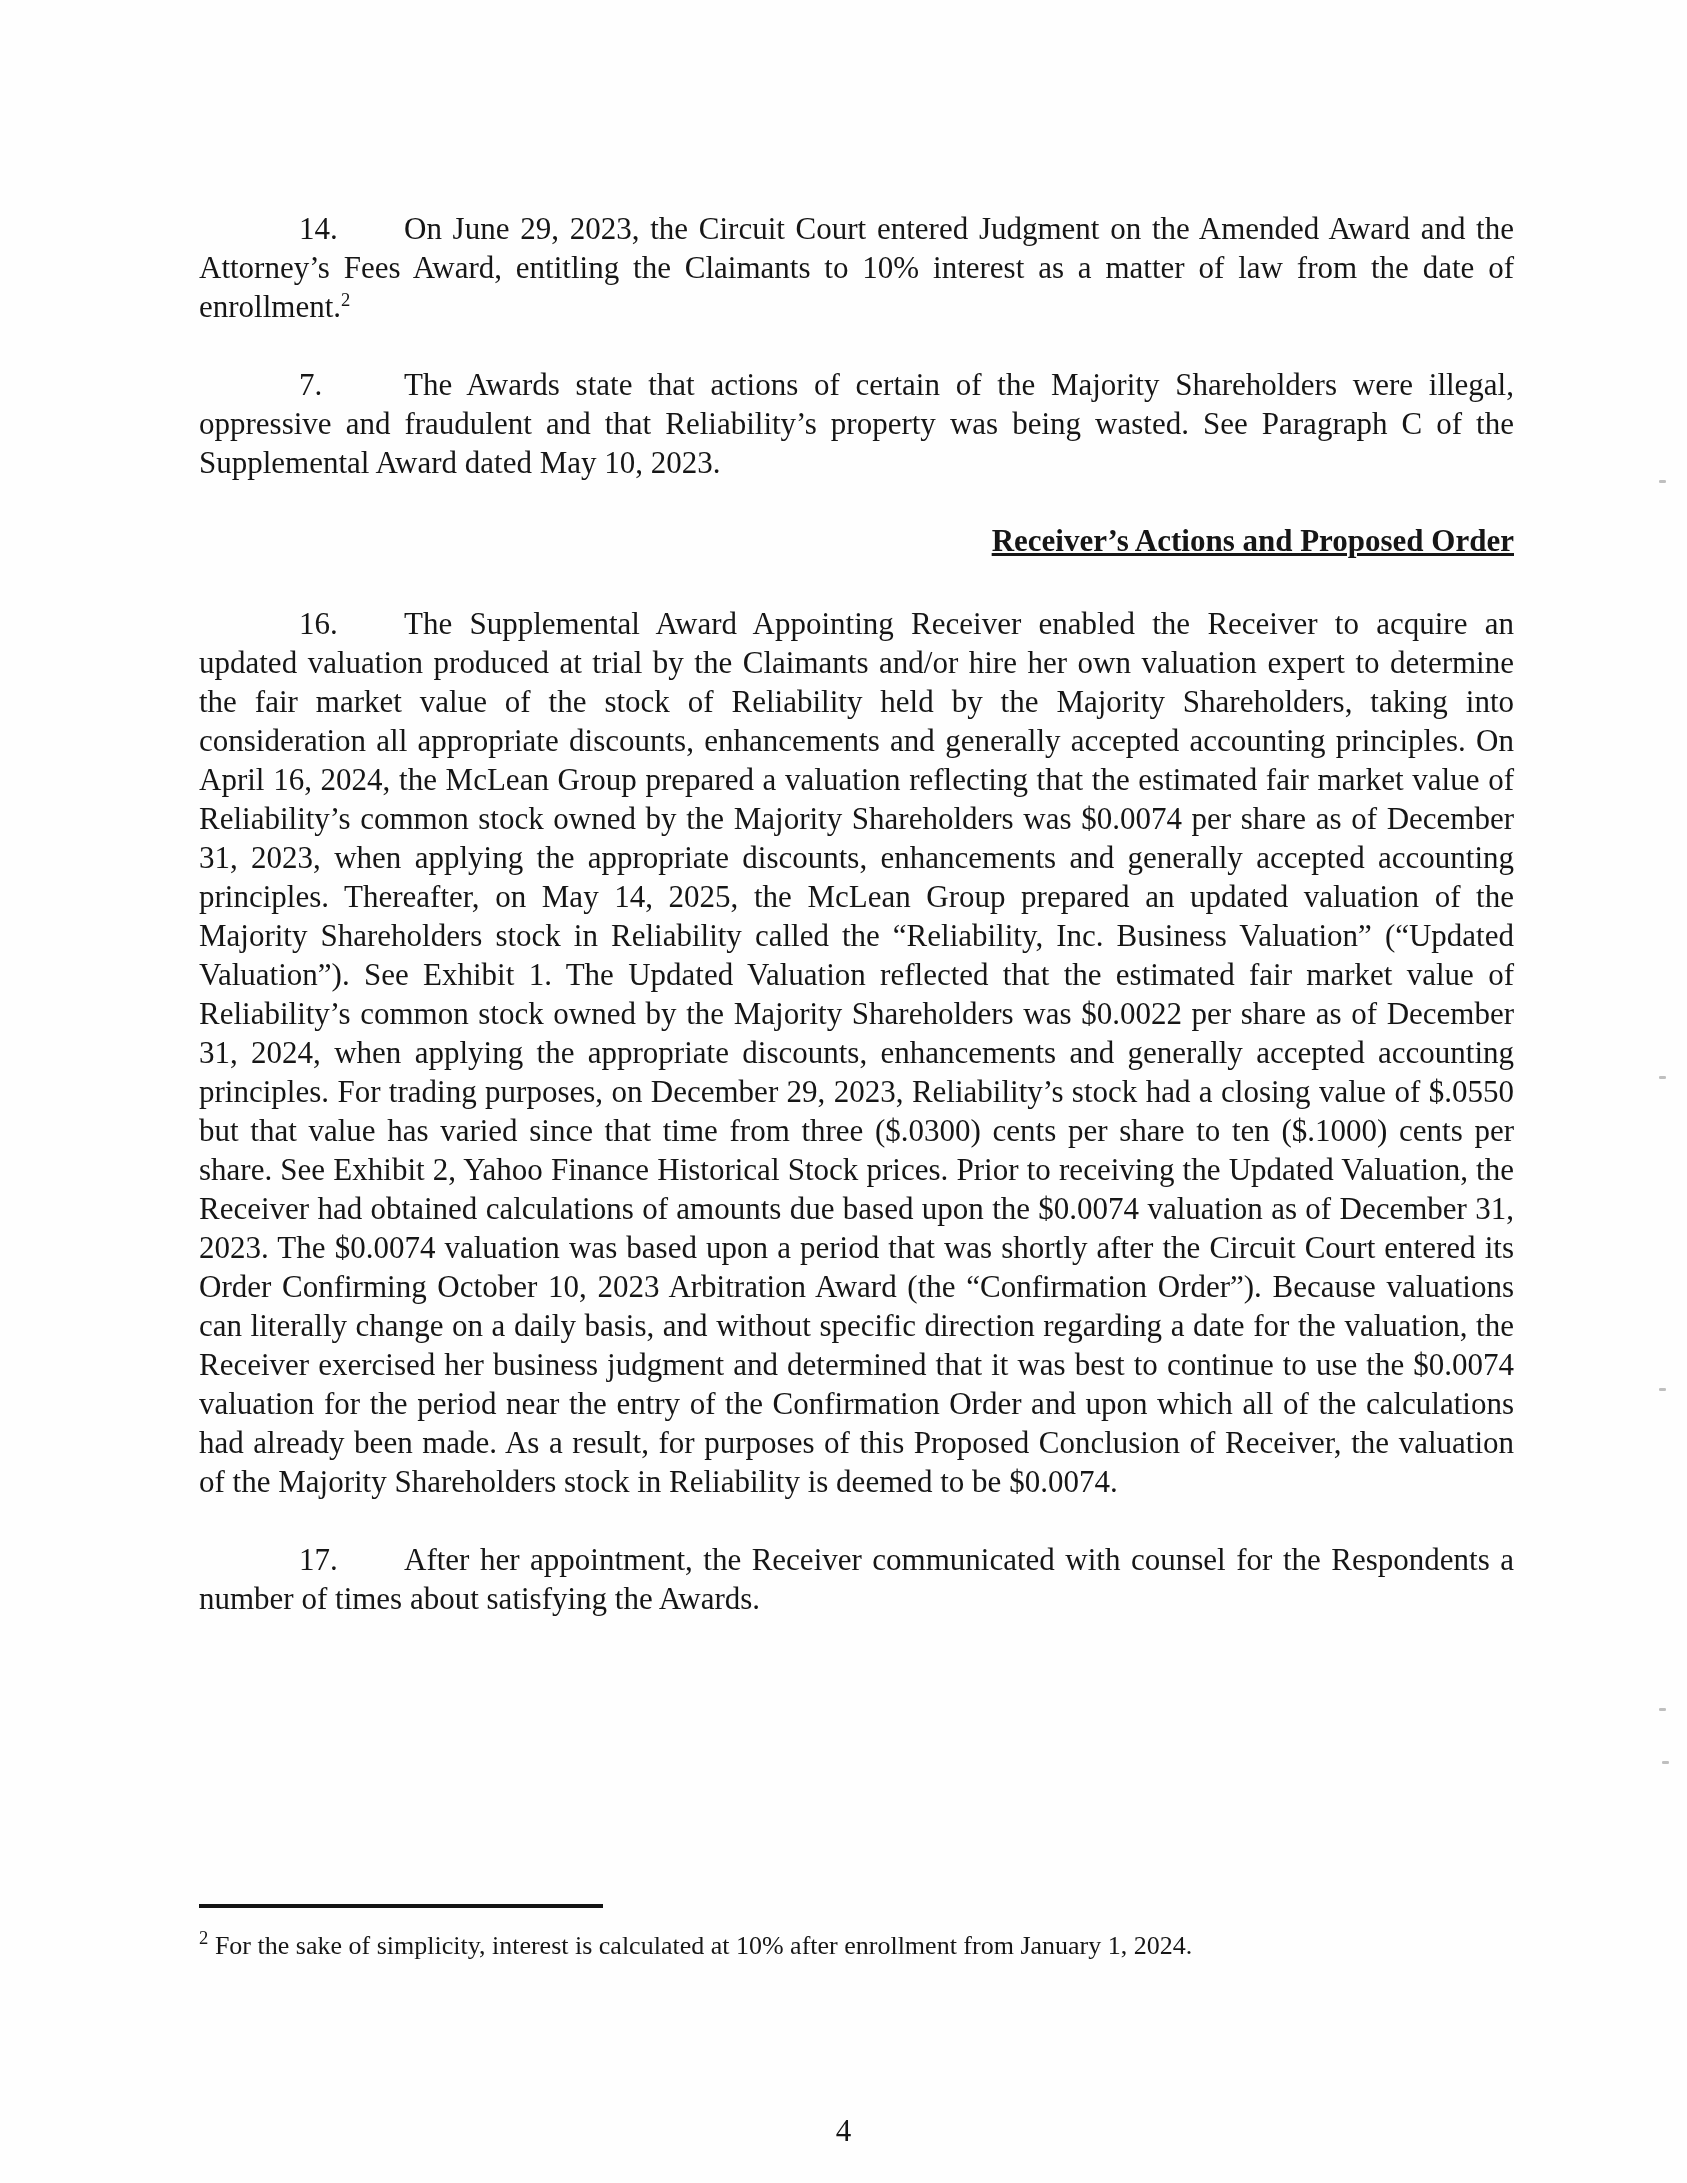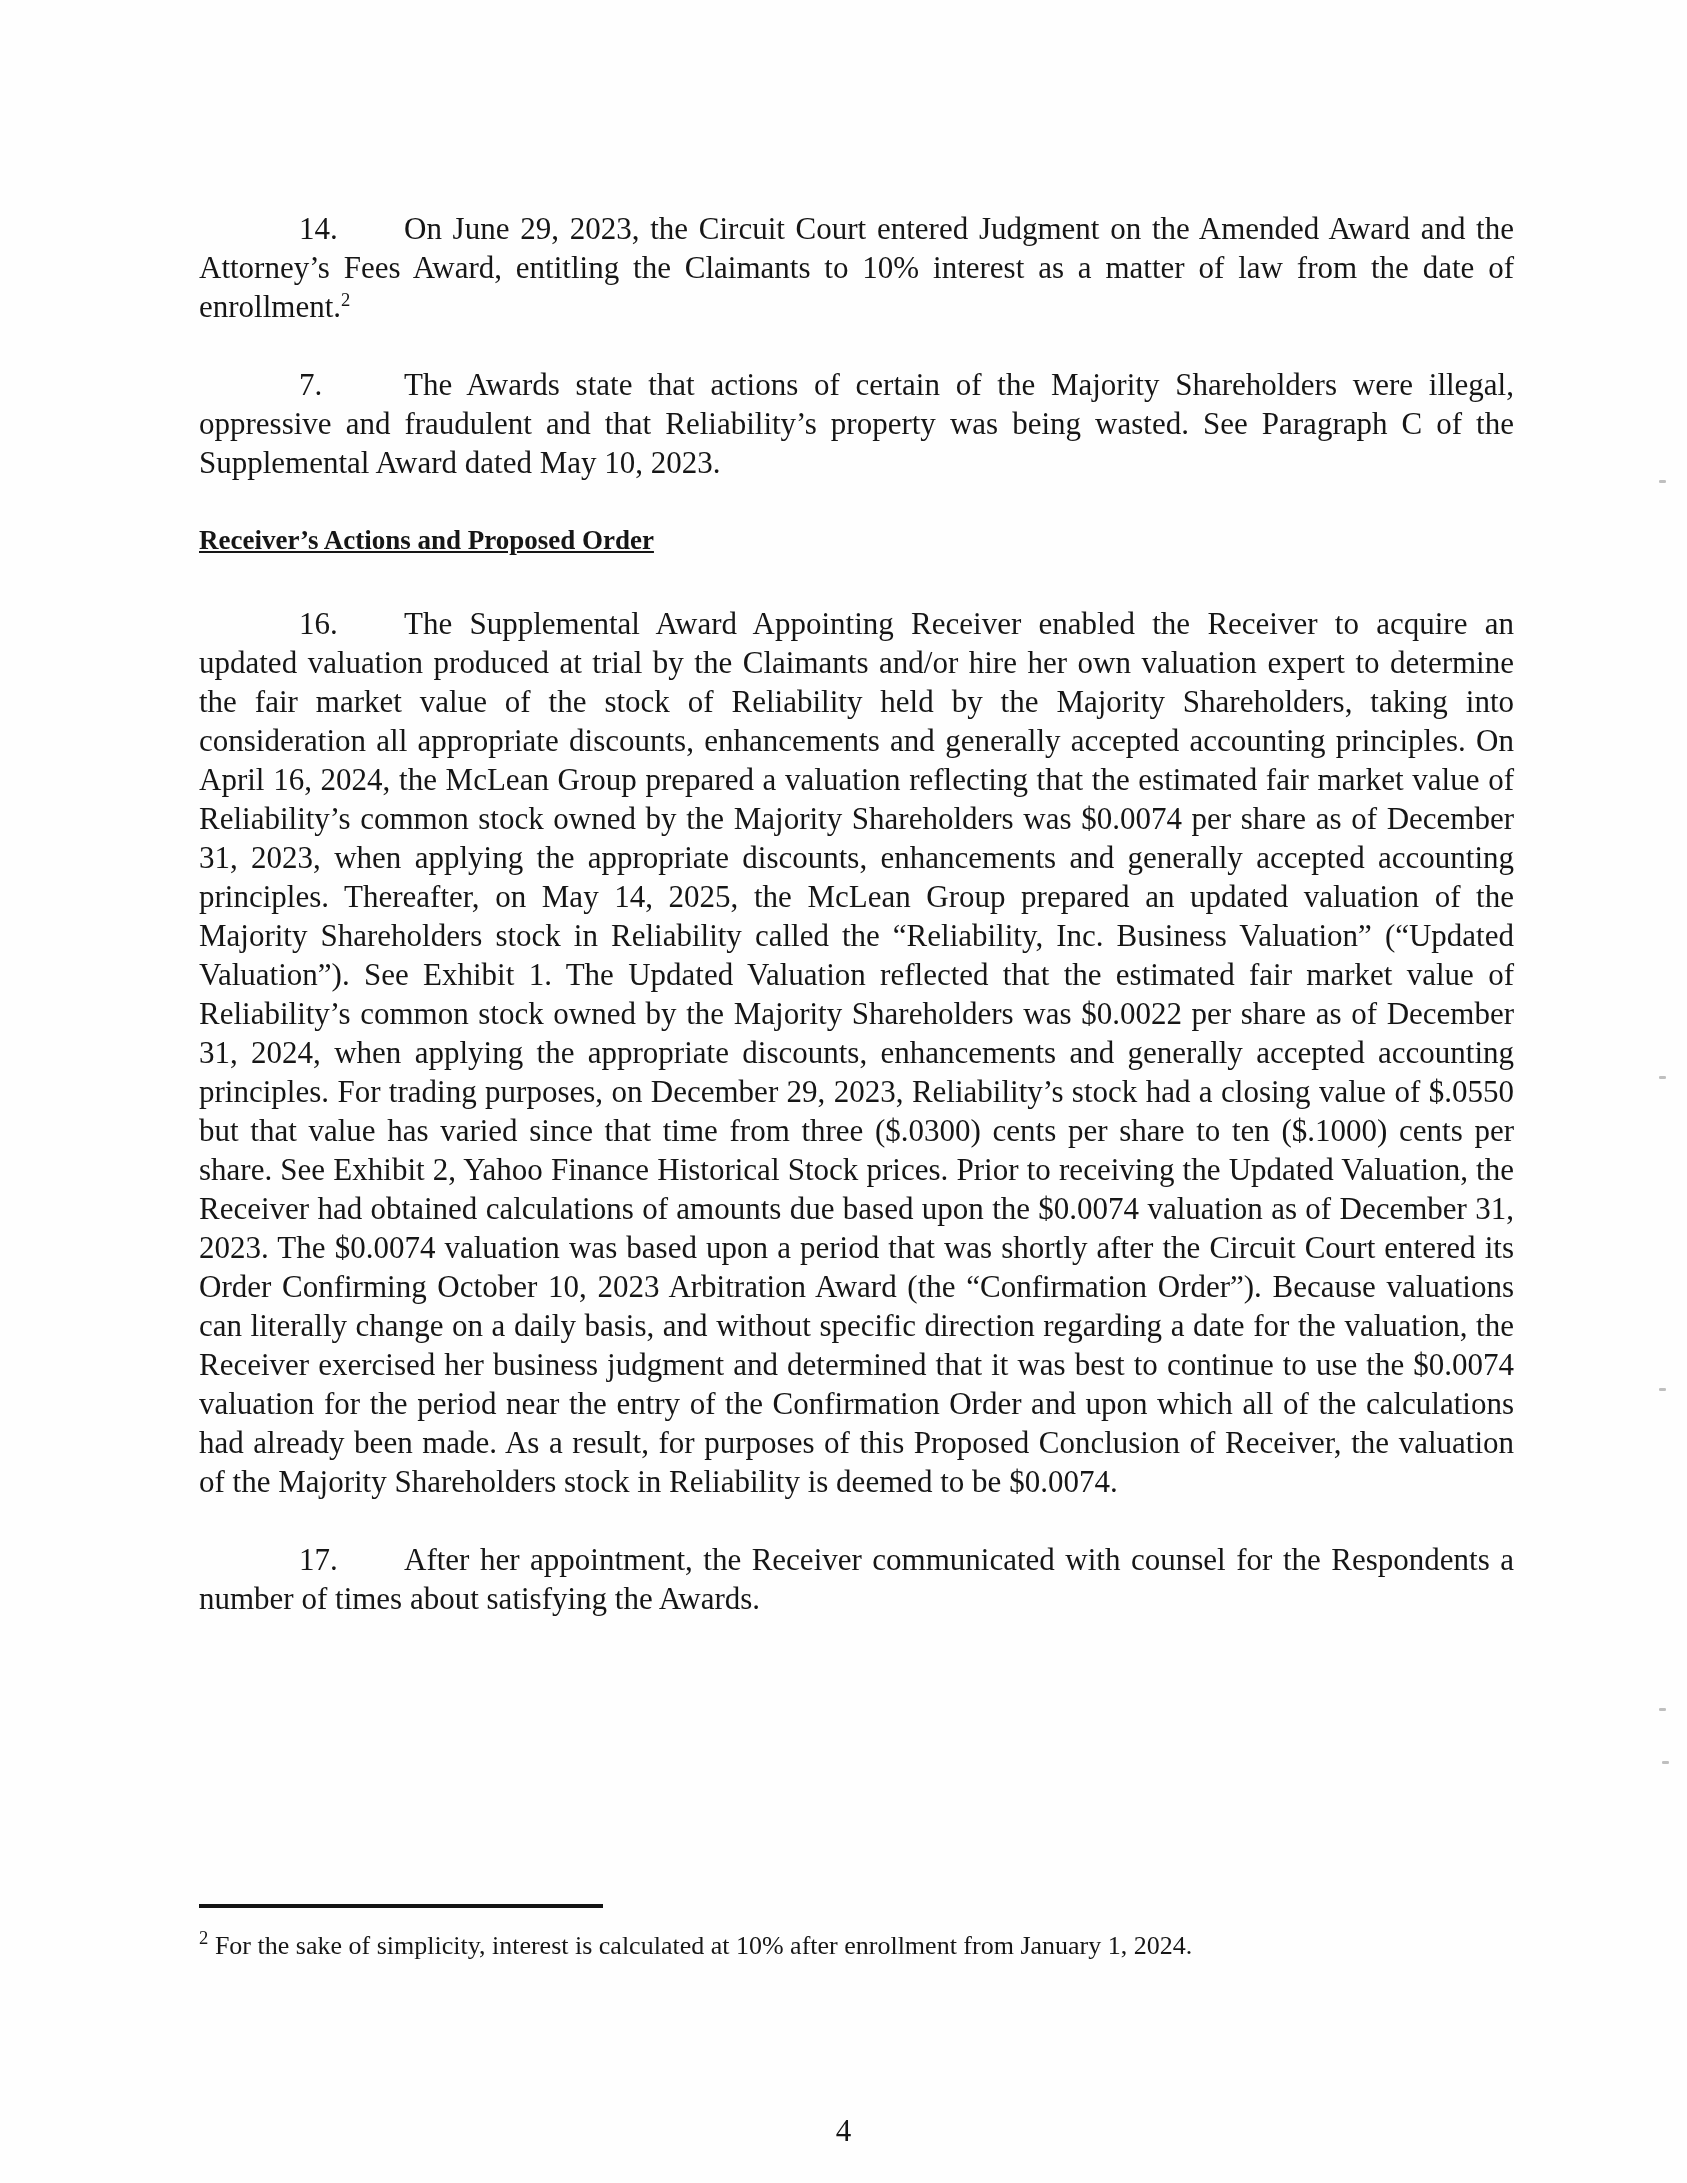--- a/index.html
+++ b/index.html
@@ -28,22 +28,22 @@
     text-align: justify;
     text-indent: 100px;
   }
   .pnum {
     display: inline-block;
     width: 105px;
     text-indent: 0;
   }
   h2.heading {
     margin: 39px 0 44px 0;
-    text-align: left;
-    font-size: 27px;
+    text-align: right;
+    font-size: 31px;
     font-weight: bold;
     line-height: 39px;
     text-indent: 0;
   }
   h2.heading .underline {
     text-decoration: underline;
   }
   sup.fnref {
     font-size: 18.6px;
     line-height: 0;

